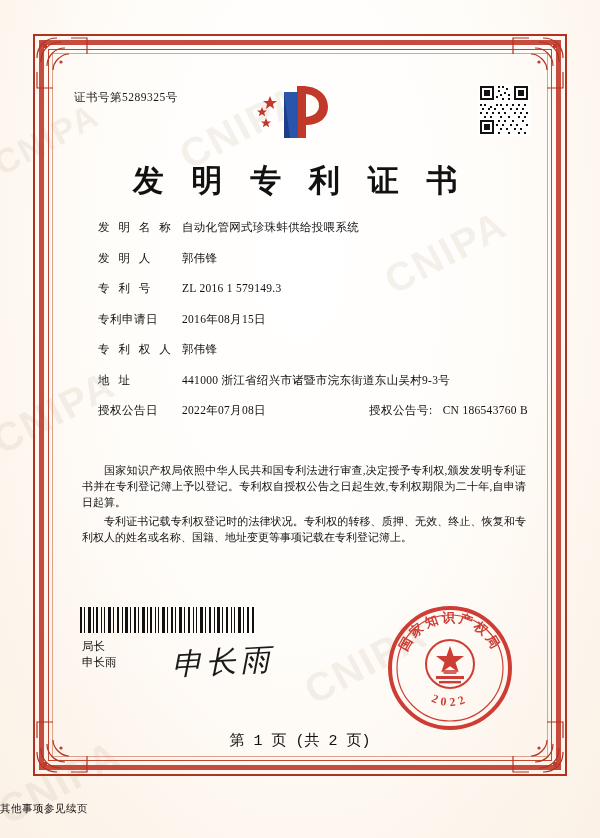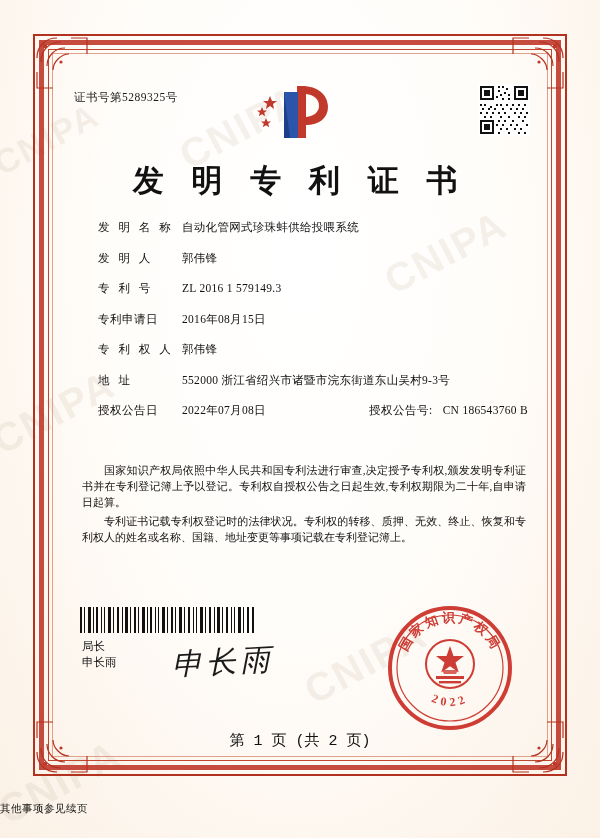--- a/index.html
+++ b/index.html
@@ -432,21 +432,21 @@
         <div class="field-value">2016年08月15日</div>
       </div>
 
       <div class="field-row">
         <div class="field-label">专 利 权 人</div>
         <div class="field-value">郭伟锋</div>
       </div>
 
       <div class="field-row">
         <div class="field-label">地        址</div>
-        <div class="field-value">552000 浙江省绍兴市诸暨市浣东街道东山吴村9-3号</div>
+        <div class="field-value">441000 浙江省绍兴市诸暨市浣东街道东山吴村9-3号</div>
       </div>
 
       <div class="field-row dual">
         <div class="field-label wide">授权公告日</div>
         <div class="field-value">2022年07月08日</div>
         <div class="dual-second">
           <div class="field-label">授权公告号:</div>
           <div class="field-value">CN 186543760 B</div>
         </div>
       </div>

